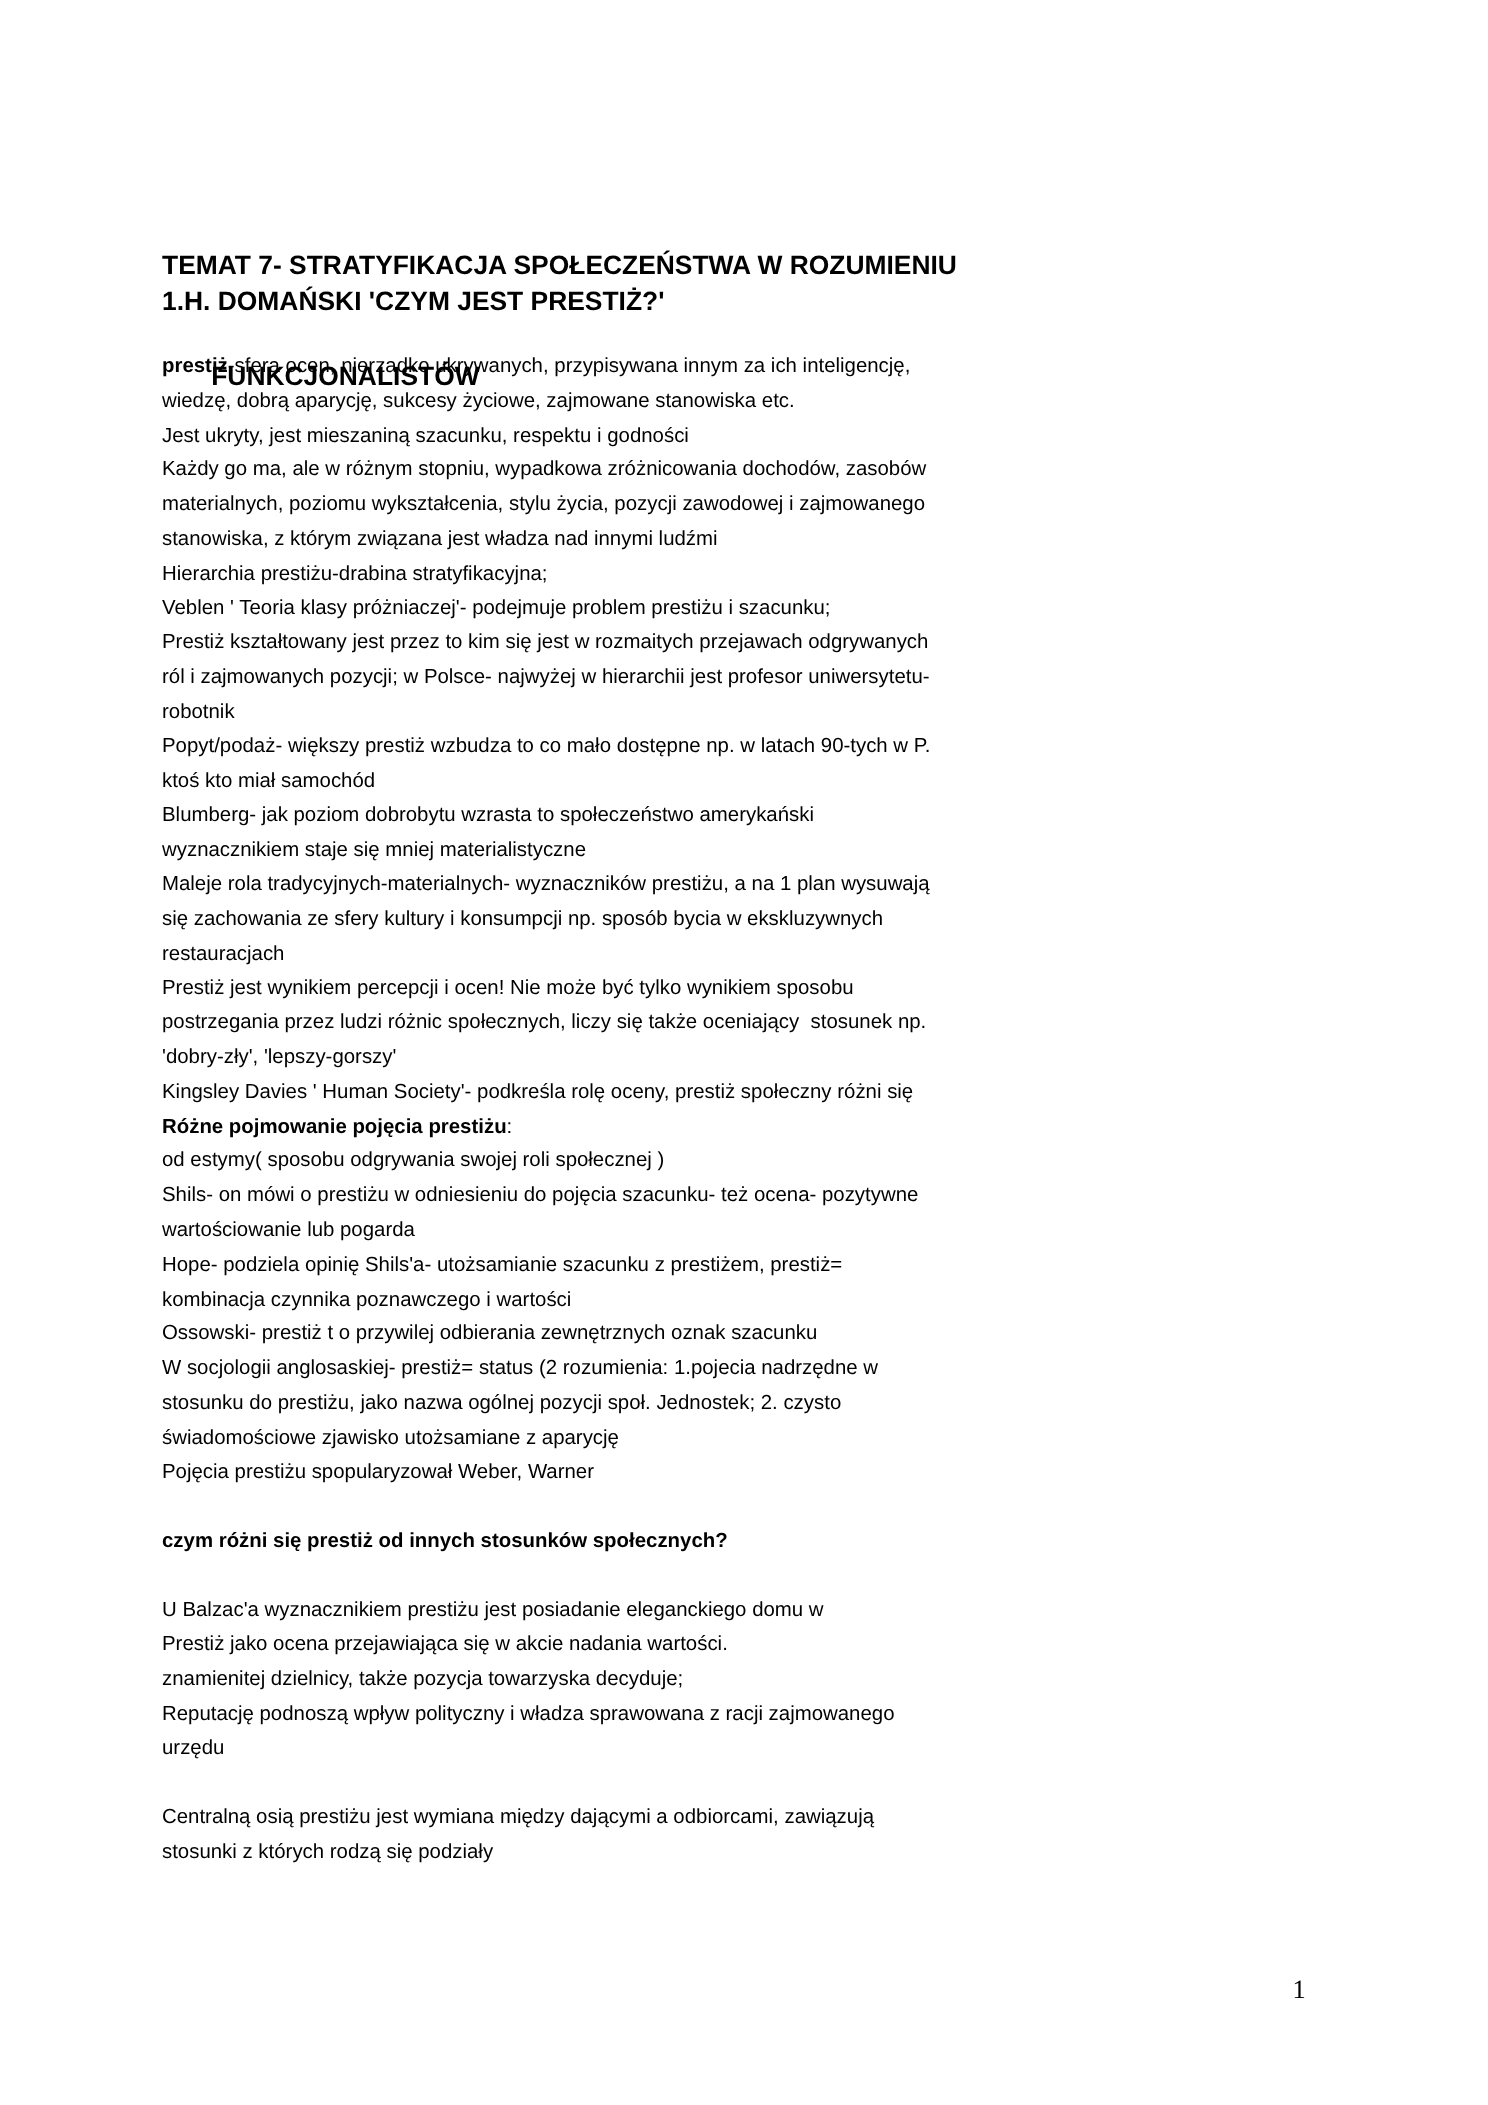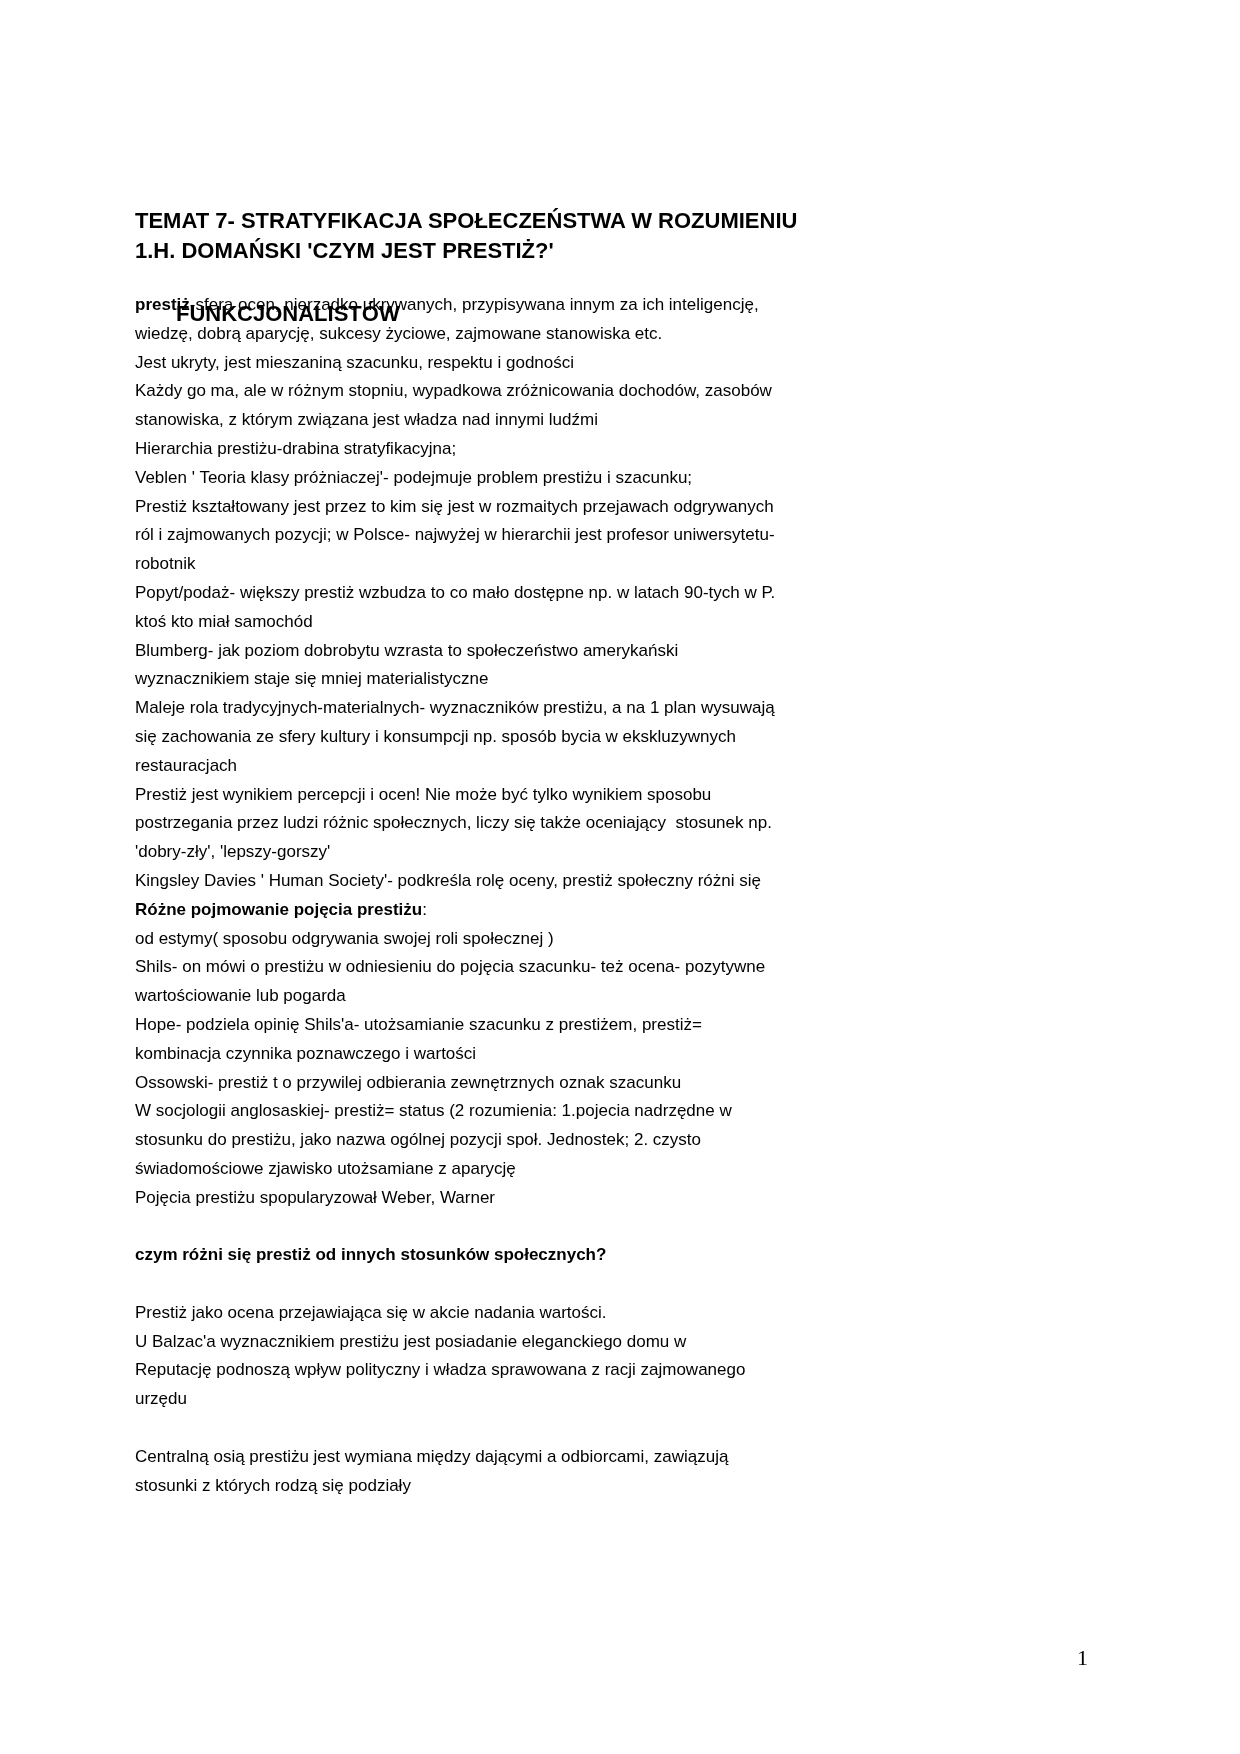--- a/index.html
+++ b/index.html
@@ -69,20 +69,21 @@
     <div class="title-line2">FUNKCJONALISTÓW</div>
   </div>
 
   <div class="section-heading">1.H. DOMAŃSKI 'CZYM JEST PRESTIŻ?'</div>
 
   <div class="doc-body" id="doc-body">
       <div class="line"><span class="b">prestiż</span><span>-sfera ocen, nierzadko ukrywanych, przypisywana innym za ich inteligencję,</span></div>
       <div class="line"><span>wiedzę, dobrą aparycję, sukcesy życiowe, zajmowane stanowiska etc.</span></div>
       <div class="line"><span>Jest ukryty, jest mieszaniną szacunku, respektu i godności</span></div>
       <div class="line"><span>Każdy go ma, ale w różnym stopniu, wypadkowa zróżnicowania dochodów, zasobów</span></div>
+      <div class="line"><span>materialnych, poziomu wykształcenia, stylu życia, pozycji zawodowej i zajmowanego</span></div>
       <div class="line"><span>stanowiska, z którym związana jest władza nad innymi ludźmi</span></div>
       <div class="line"><span>Hierarchia prestiżu-drabina stratyfikacyjna;</span></div>
       <div class="line"><span>Veblen ' Teoria klasy próżniaczej'- podejmuje problem prestiżu i szacunku;</span></div>
       <div class="line"><span>Prestiż kształtowany jest przez to kim się jest w rozmaitych przejawach odgrywanych</span></div>
       <div class="line"><span>ról i zajmowanych pozycji; w Polsce- najwyżej w hierarchii jest profesor uniwersytetu-</span></div>
       <div class="line"><span>robotnik</span></div>
       <div class="line"><span>Popyt/podaż- większy prestiż wzbudza to co mało dostępne np. w latach 90-tych w P.</span></div>
       <div class="line"><span>ktoś kto miał samochód</span></div>
       <div class="line"><span>Blumberg- jak poziom dobrobytu wzrasta to społeczeństwo amerykański</span></div>
       <div class="line"><span>wyznacznikiem staje się mniej materialistyczne</span></div>
@@ -100,22 +101,23 @@
       <div class="line"><span>Hope- podziela opinię Shils'a- utożsamianie szacunku z prestiżem, prestiż=</span></div>
       <div class="line"><span>kombinacja czynnika poznawczego i wartości</span></div>
       <div class="line"><span>Ossowski- prestiż t o przywilej odbierania zewnętrznych oznak szacunku</span></div>
       <div class="line"><span>W socjologii anglosaskiej- prestiż= status (2 rozumienia: 1.pojecia nadrzędne w</span></div>
       <div class="line"><span>stosunku do prestiżu, jako nazwa ogólnej pozycji społ. Jednostek; 2. czysto</span></div>
       <div class="line"><span>świadomościowe zjawisko utożsamiane z aparycję</span></div>
       <div class="line"><span>Pojęcia prestiżu spopularyzował Weber, Warner</span></div>
       <div class="line">&nbsp;</div>
       <div class="line"><span class="b">czym różni się prestiż od innych stosunków społecznych?</span></div>
       <div class="line">&nbsp;</div>
+      <div class="line"><span>U Balzac'a wyznacznikiem prestiżu jest posiadanie eleganckiego domu w</span></div>
       <div class="line"><span>Prestiż jako ocena przejawiająca się w akcie nadania wartości.</span></div>
-      <div class="line"><span>U Balzac'a wyznacznikiem prestiżu jest posiadanie eleganckiego domu w</span></div>
+      <div class="line"><span>znamienitej dzielnicy, także pozycja towarzyska decyduje;</span></div>
       <div class="line"><span>Reputację podnoszą wpływ polityczny i władza sprawowana z racji zajmowanego</span></div>
       <div class="line"><span>urzędu</span></div>
       <div class="line">&nbsp;</div>
       <div class="line"><span>Centralną osią prestiżu jest wymiana między dającymi a odbiorcami, zawiązują</span></div>
       <div class="line"><span>stosunki z których rodzą się podziały</span></div>
     </div>
 
   <div class="page-number">1</div>
 
 </div>

